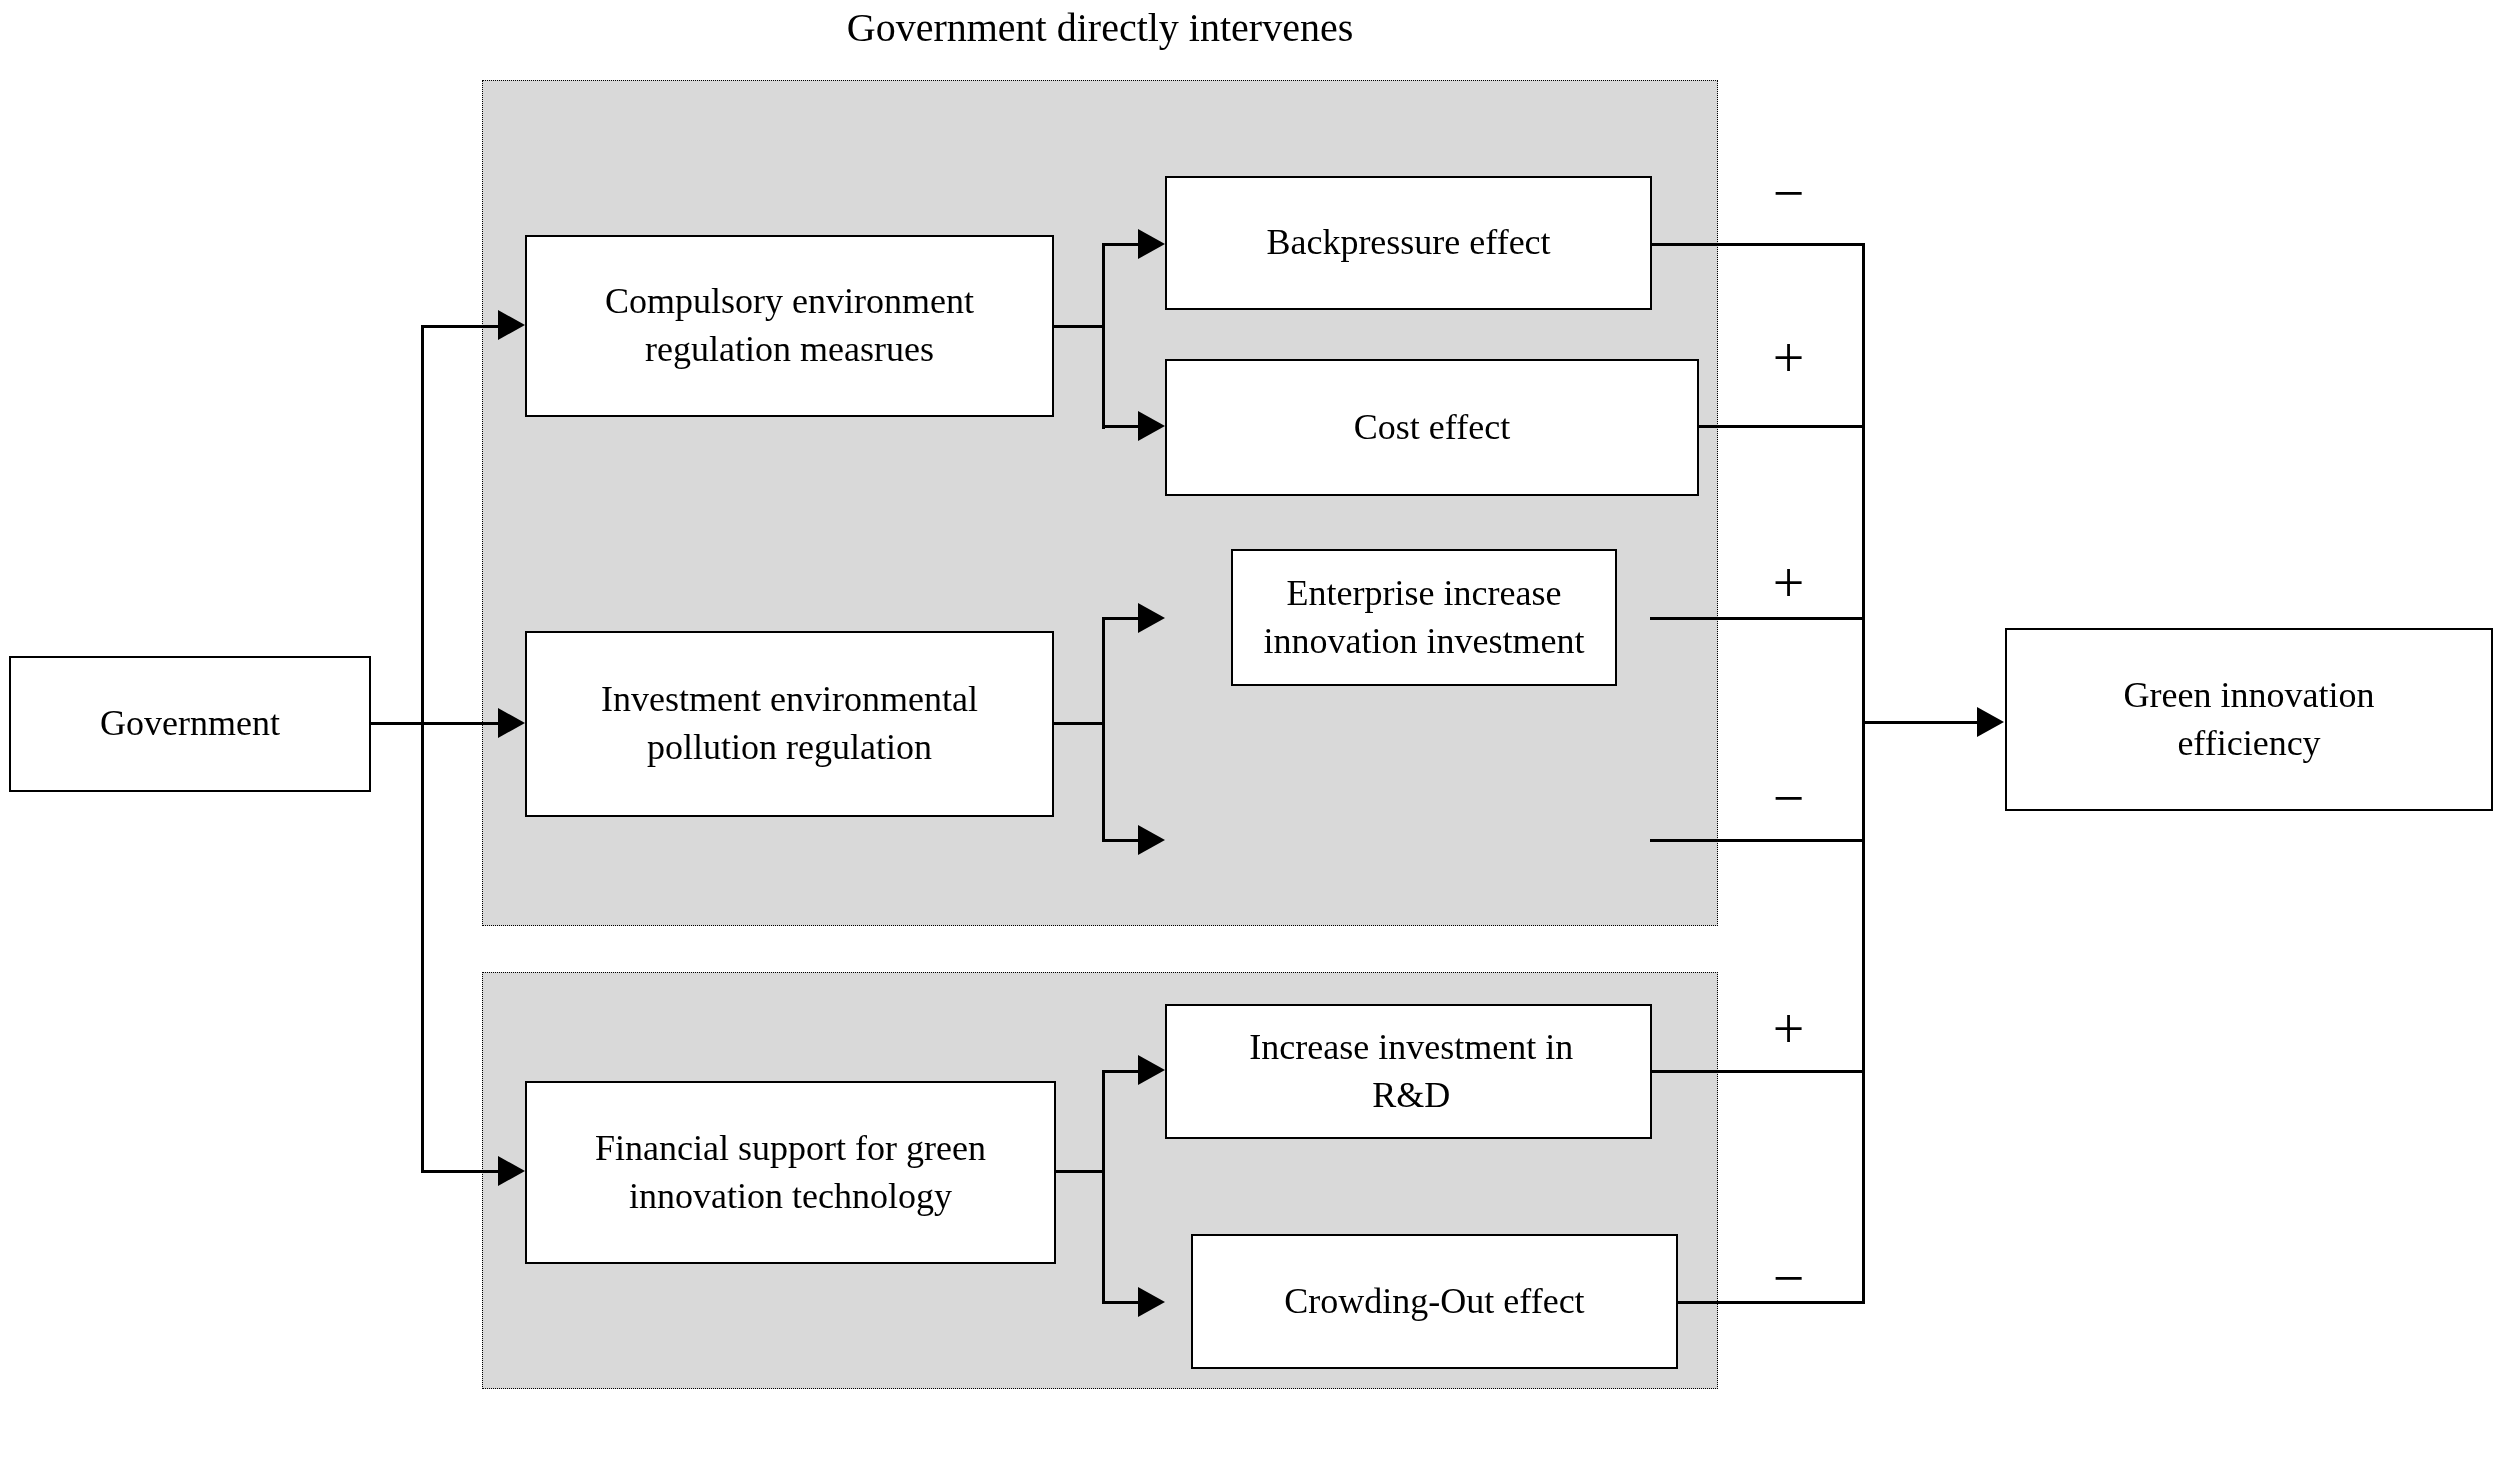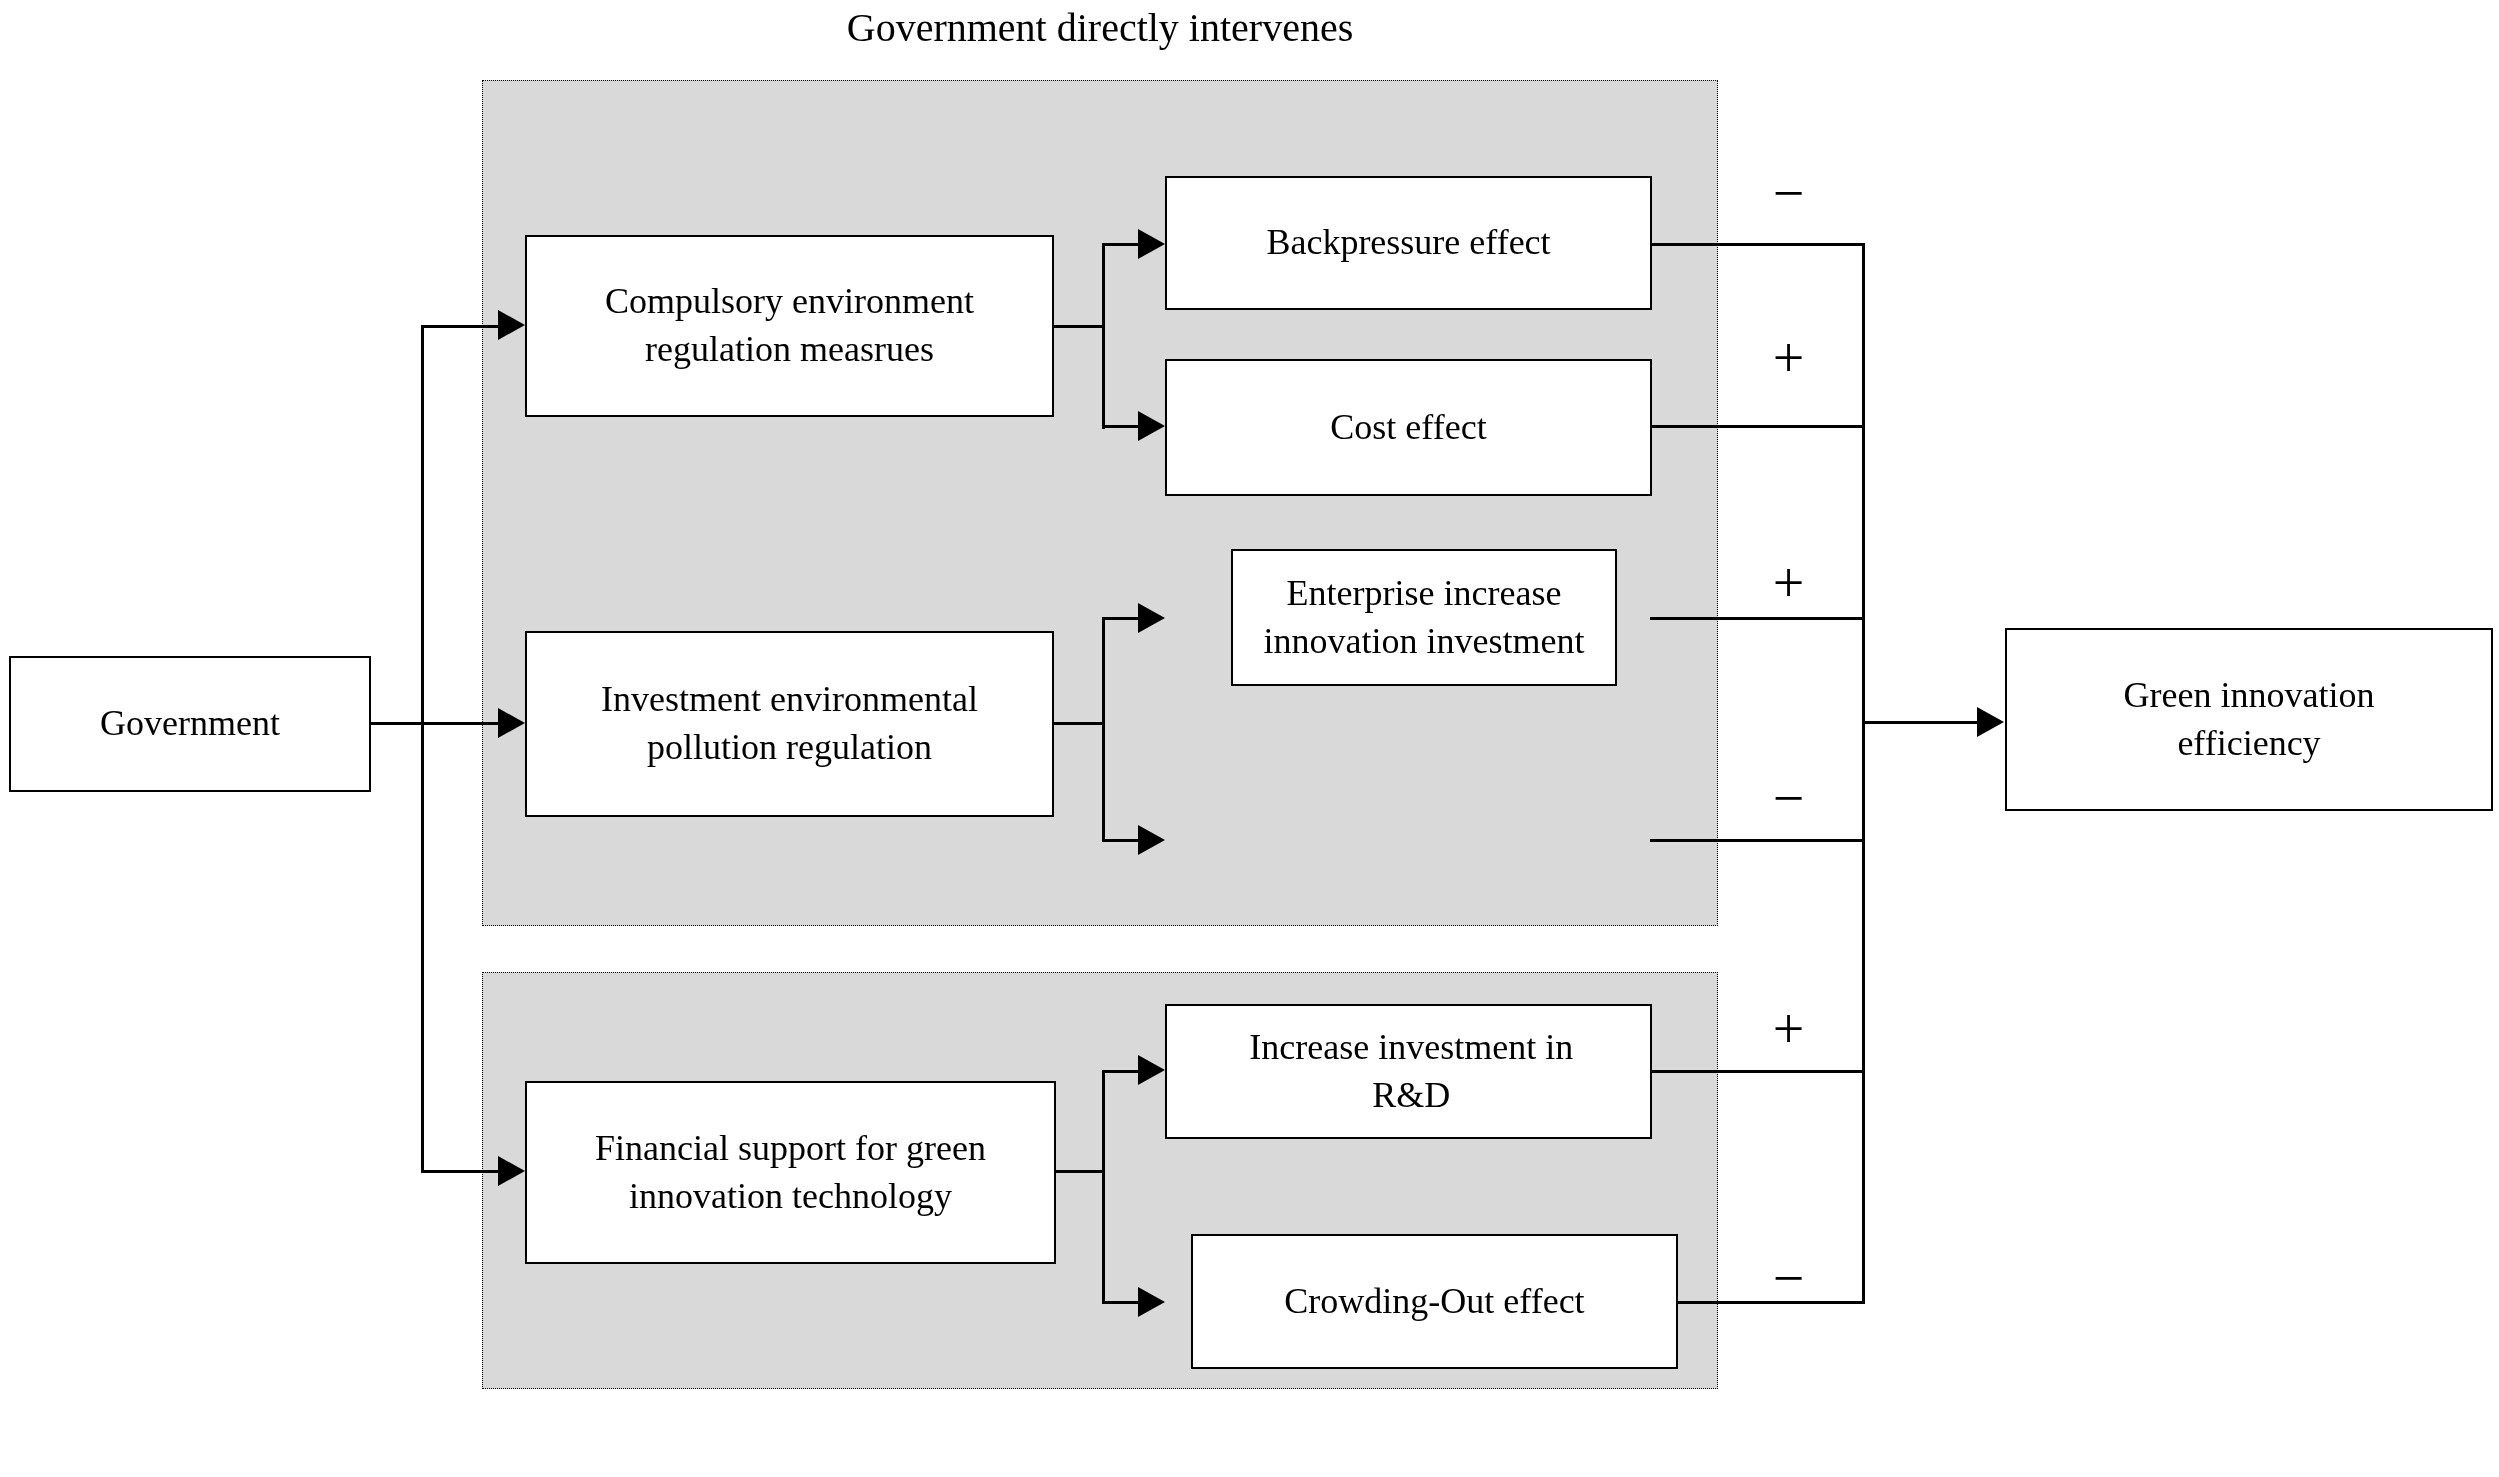--- a/index.html
+++ b/index.html
@@ -72,21 +72,21 @@
   #grp-indirect {left:482px;  top:972px; width:1236px; height:417px;}
   #lbl-top      {top:3.9px;}
   #lbl-bottom   {top:1416px;}
 
   
   #n-gov   {left:9px;   top:656px; width:362px; height:136px;}
   #n-comp  {left:525px;  top:235px;  width:529px; height:182px;}
   #n-inv   {left:525px;  top:631px;  width:529px; height:186px;}
   #n-fin   {left:525px;  top:1081px; width:531px; height:183px;}
   #n-back  {left:1165px; top:176px;  width:487px; height:134px;}
-  #n-cost  {left:1165px; top:359px;  width:487px; height:137px;}
+  #n-cost  {left:1165px; top:359px;  width:534px; height:137px;}
   #n-ent   {left:1231px; top:549px;  width:386px; height:137px;}
   #n-rely  {left:1165px; top:773px; width:487px; height:135px;}
   #n-rd    {left:1165px; top:1004px; width:487px; height:135px;padding-left:12px;}
   #n-crowd {left:1191px; top:1234px; width:487px; height:135px;}
   #n-green {left:2005px; top:628px;  width:488px; height:183px; padding:0 26px;}
 
   
   #w-gov-out    {left:370px;  top:722px; width:54px;  height:2.6px;}
   #w-left-v     {left:421px;  top:325px;  width:2.6px;   height:848px;}
   #w-comp-in    {left:421px;  top:325px;  width:79px; height:2.6px;}

